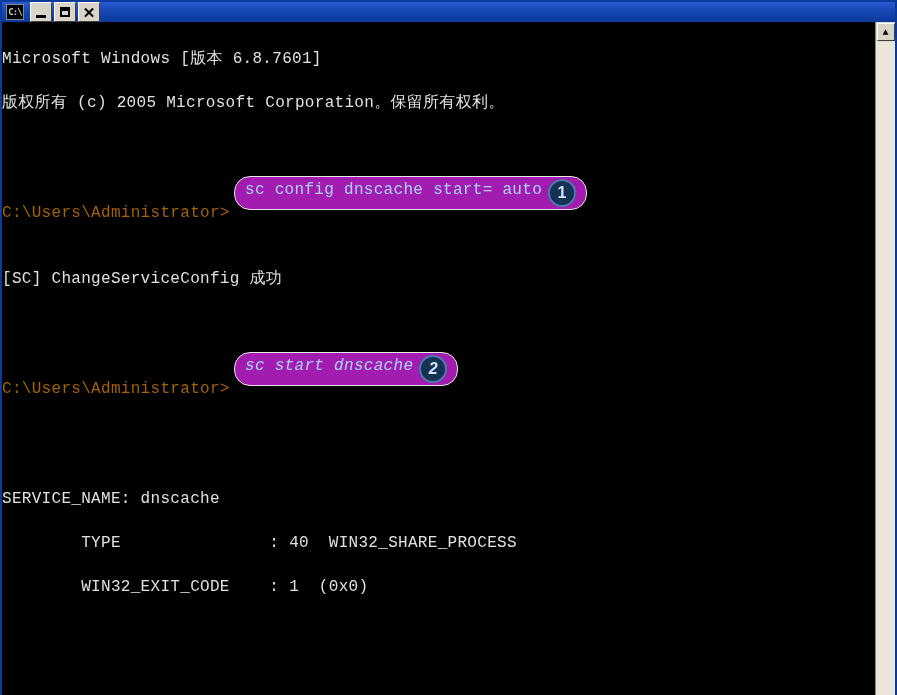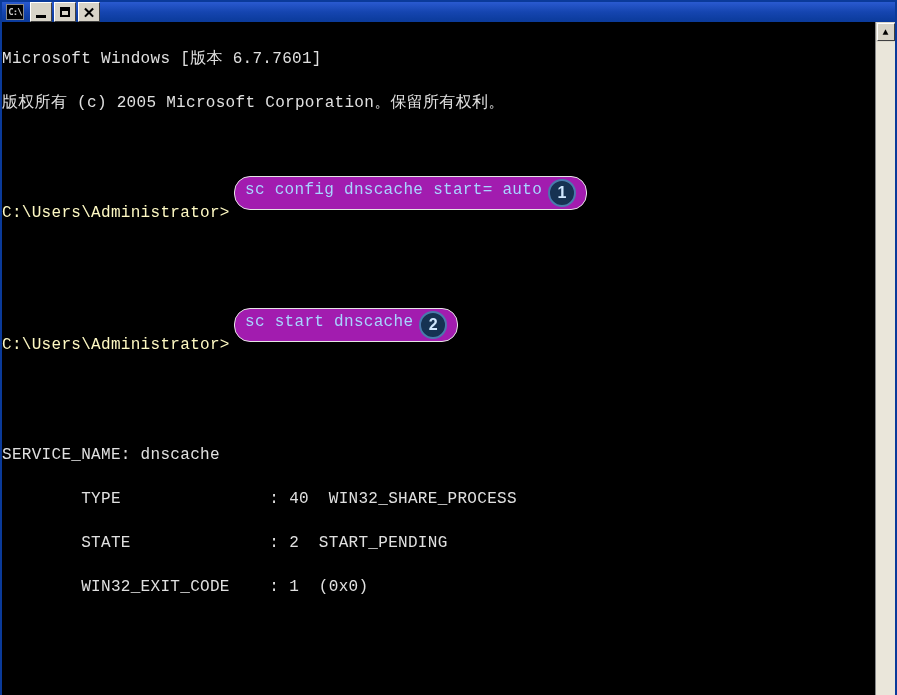--- a/index.html
+++ b/index.html
@@ -86,21 +86,21 @@
     background: #000;
     color: #e0e0e0;
     font-family: "NSimSun","SimSun","Courier New", monospace;
     font-size: 16px;
     line-height: 22px;
     padding: 4px 2px 4px 0;
     white-space: pre;
     letter-spacing: 0.3px;
     overflow: hidden;
   }
-  .prompt { color: #fef9c3; font-family: Liberation Mono, monospace; }
+  .prompt { color: #a16207; font-family: Liberation Mono, monospace; }
   .scrollbar {
     width: 20px;
     background: #dcd8cc;
     border-left: 1px solid #888;
     display: flex;
     flex-direction: column;
     align-items: center;
   }
   .scroll-arrow {
     width: 18px;
@@ -172,46 +172,46 @@
           <span></span>
         </div>
       <div class="title-btn close">
           <span>✕</span>
         </div>
     </div>
   </div>
 
   <div class="content-area">
     <div class="terminal">
-<div class="line"><span>Microsoft Windows [版本 6.7.7601]</span></div>
+<div class="line"><span>Microsoft Windows [版本 6.8.7601]</span></div>
 <div class="line"><span>版权所有 (c) 2005 Microsoft Corporation。保留所有权利。</span></div>
 <div class="line"></div>
 <div class="line">
 <span class="prompt">C:\Users\Administrator&gt;</span>
 <span class="badge" style="left:232px; top:-4px;">
   <span class="badge-pill">
     <span>sc config dnscache start= auto</span>
     <span class="badge-num">1</span>
   </span>
 </span>
 </div>
+<div class="line"><span>[SC] ChangeServiceConfig 成功</span></div>
 <div class="line"></div>
 <div class="line">
 <span class="prompt">C:\Users\Administrator&gt;</span>
-<span class="badge" style="left:232px; top:-4px;">
+<span class="badge" style="left:232px; top:-4px;font-style:italic;">
   <span class="badge-pill">
     <span>sc start dnscache</span>
     <span class="badge-num">2</span>
   </span>
 </span>
 </div>
 <div class="line"></div>
 <div class="line"><span>SERVICE_NAME: dnscache</span></div>
 <div class="line"><span>        TYPE               : 40  WIN32_SHARE_PROCESS</span></div>
-<div class="line"><span>        STATE              : 2  START_PENDING</span></div>
 <div class="line"><span>        WIN32_EXIT_CODE    : 1  (0x0)</span></div>
 
 
 
 
 
 
 
 
 

